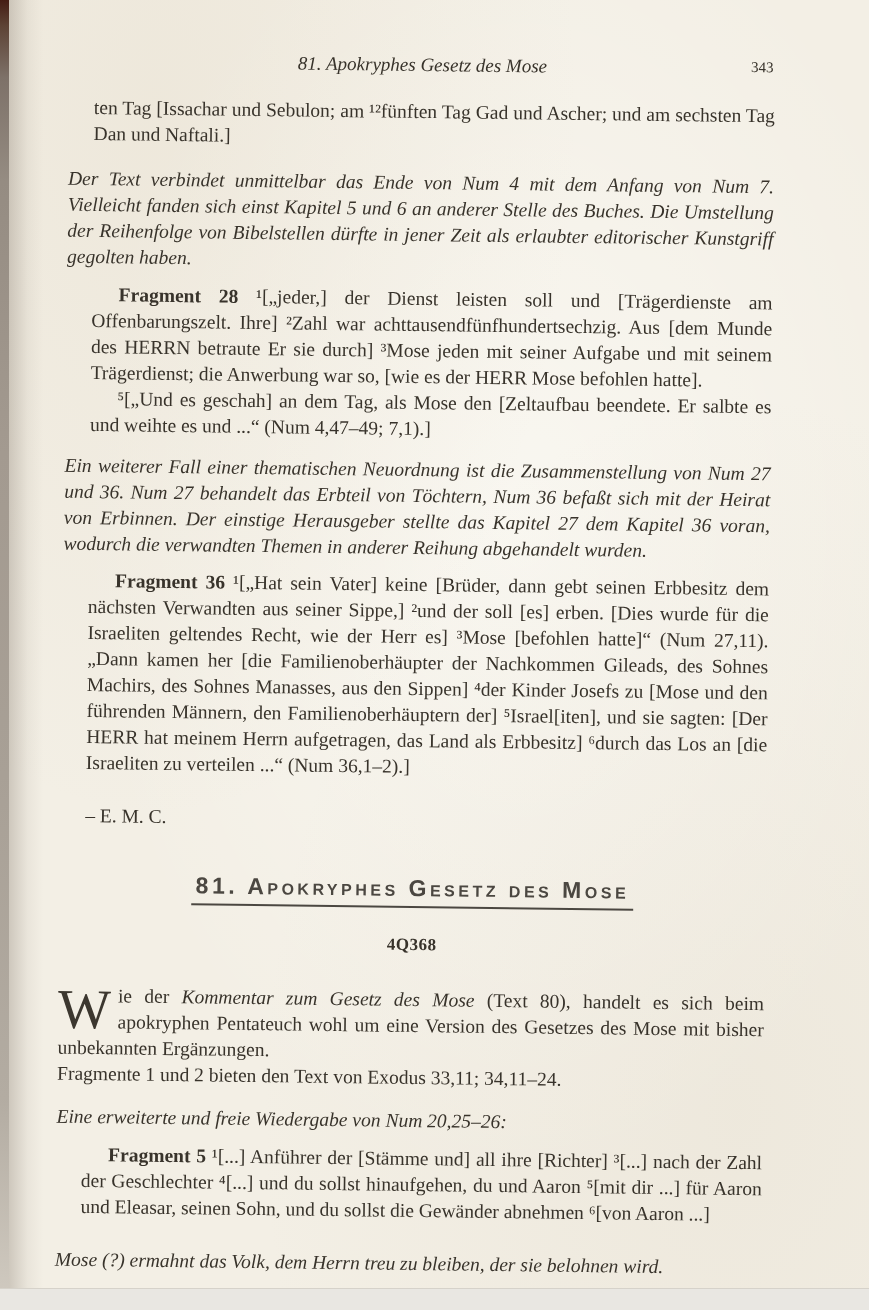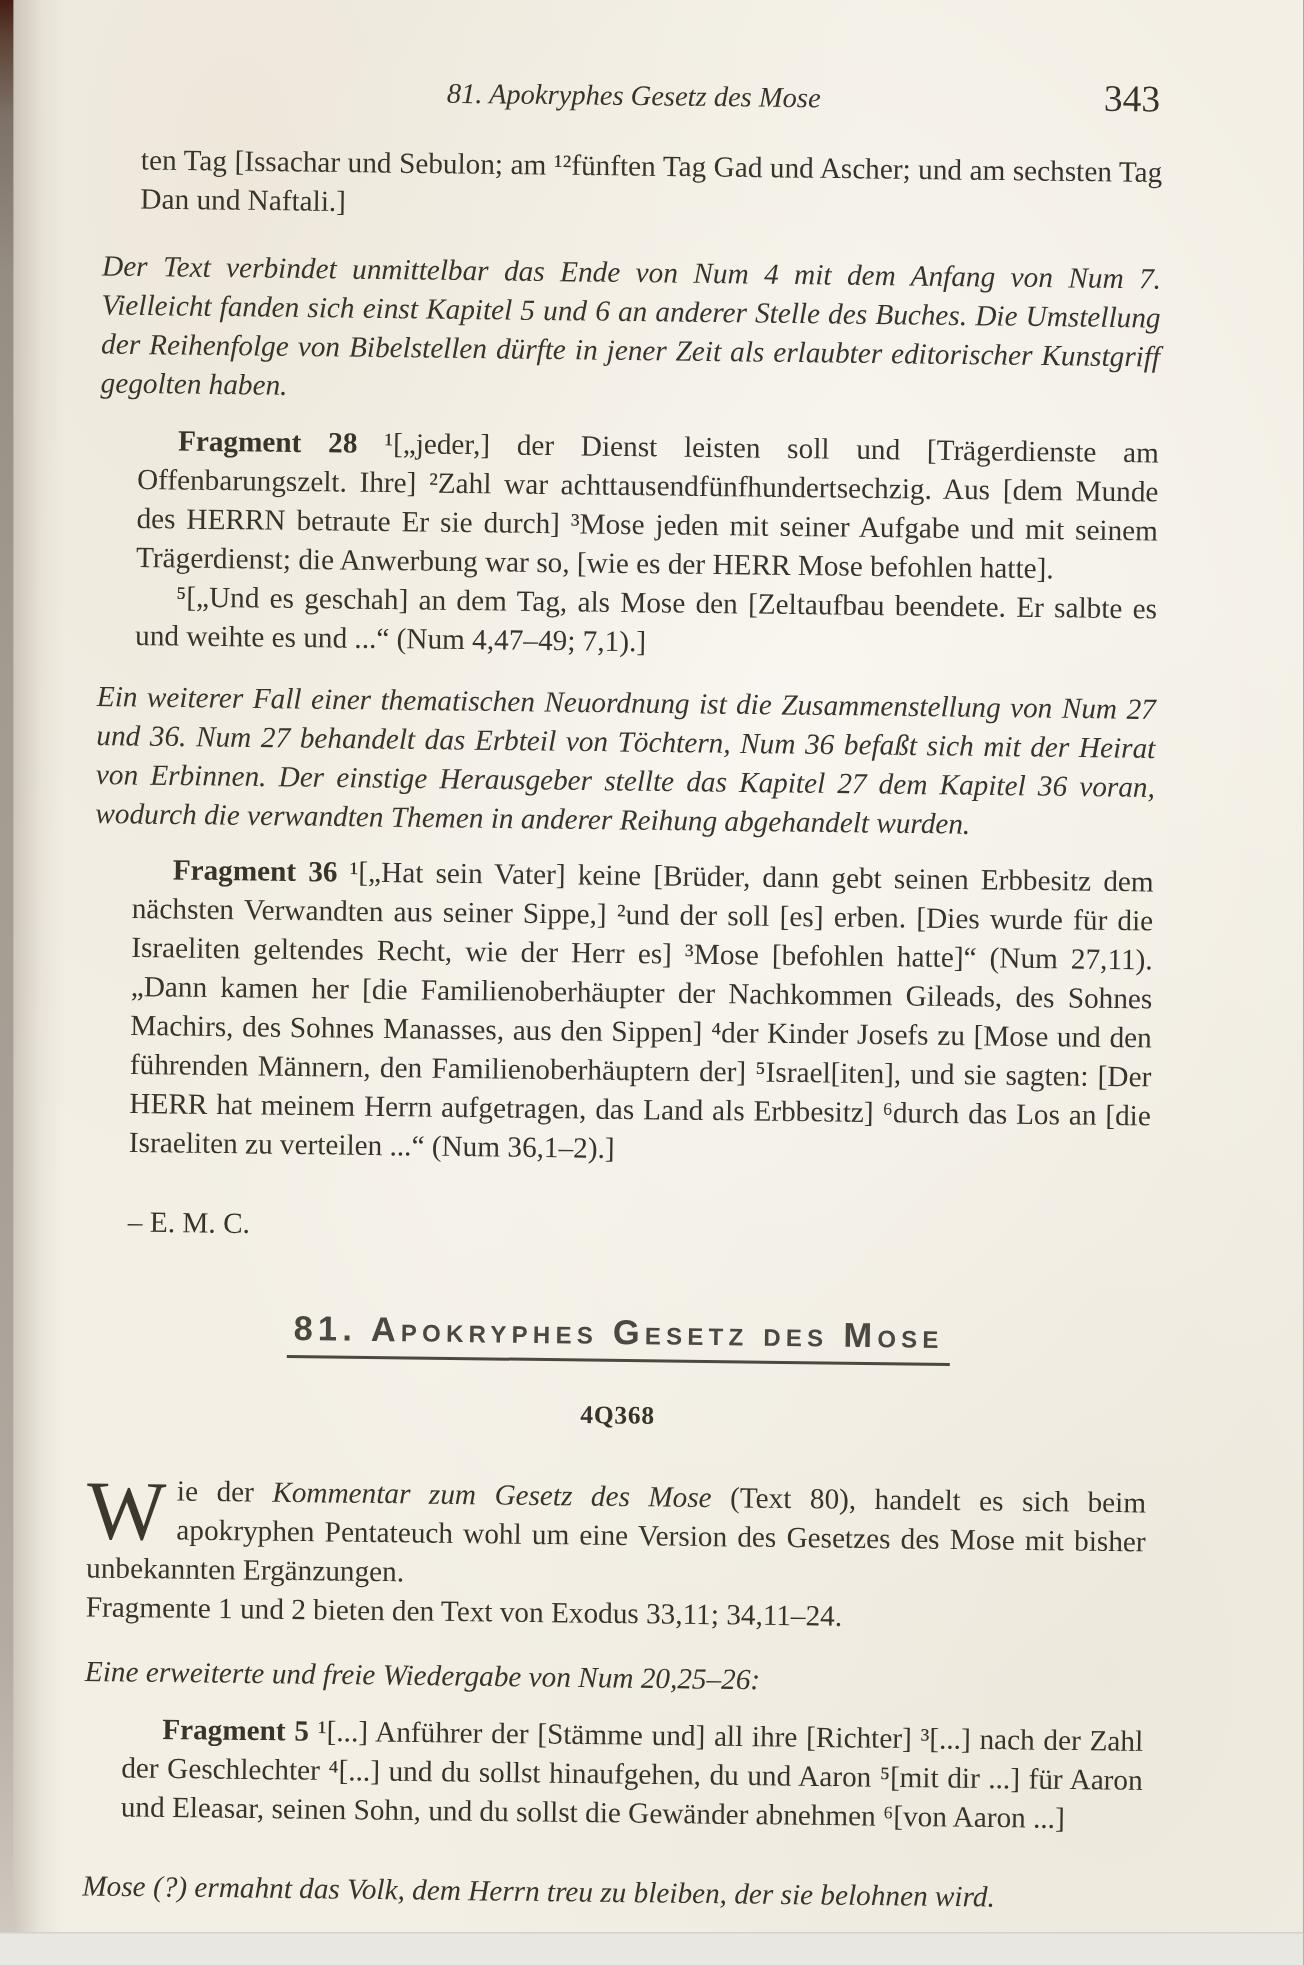--- a/index.html
+++ b/index.html
@@ -37,21 +37,21 @@
     position: absolute; left: 63px; top: 40px; width: 706px;
     font-size: 19.5px; line-height: 26px;
     transform: rotate(0.7deg);
     transform-origin: 50% 45%;
   }
   .pg-header { position: relative; height: 30px; margin-top: 12px; }
   .running-title {
     position: absolute; left: 0; right: 0; text-align: center;
     font-style: italic; font-size: 19px;
   }
-  .page-num { position: absolute; right: 2px; top: -2px; font-size: 25px; }
+  .page-num { position: absolute; right: 2px; top: -2px; font-size: 15px; }
 
   p { margin: 0; }
   .justify { text-align: justify; }
   .quote-block { margin-left: 25px; }
   .first-indent { text-indent: 27px; }
   .frag-label { font-weight: bold; }
   .commentary { font-style: italic; text-align: justify; }
 
   .m-quote-cont { margin-top: 17px; }
   .m-comm1 { margin-top: 19px; }

